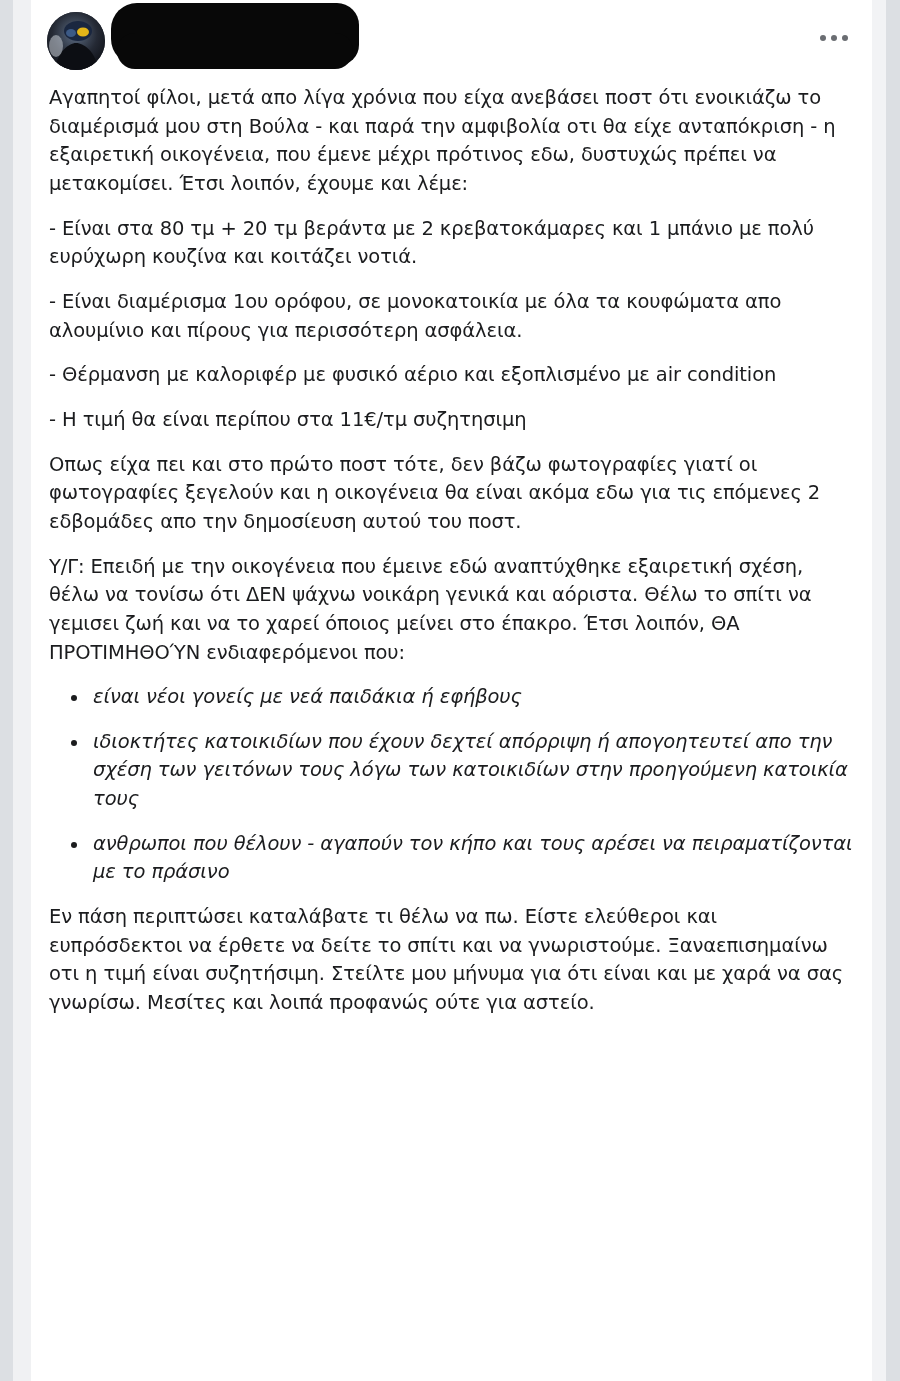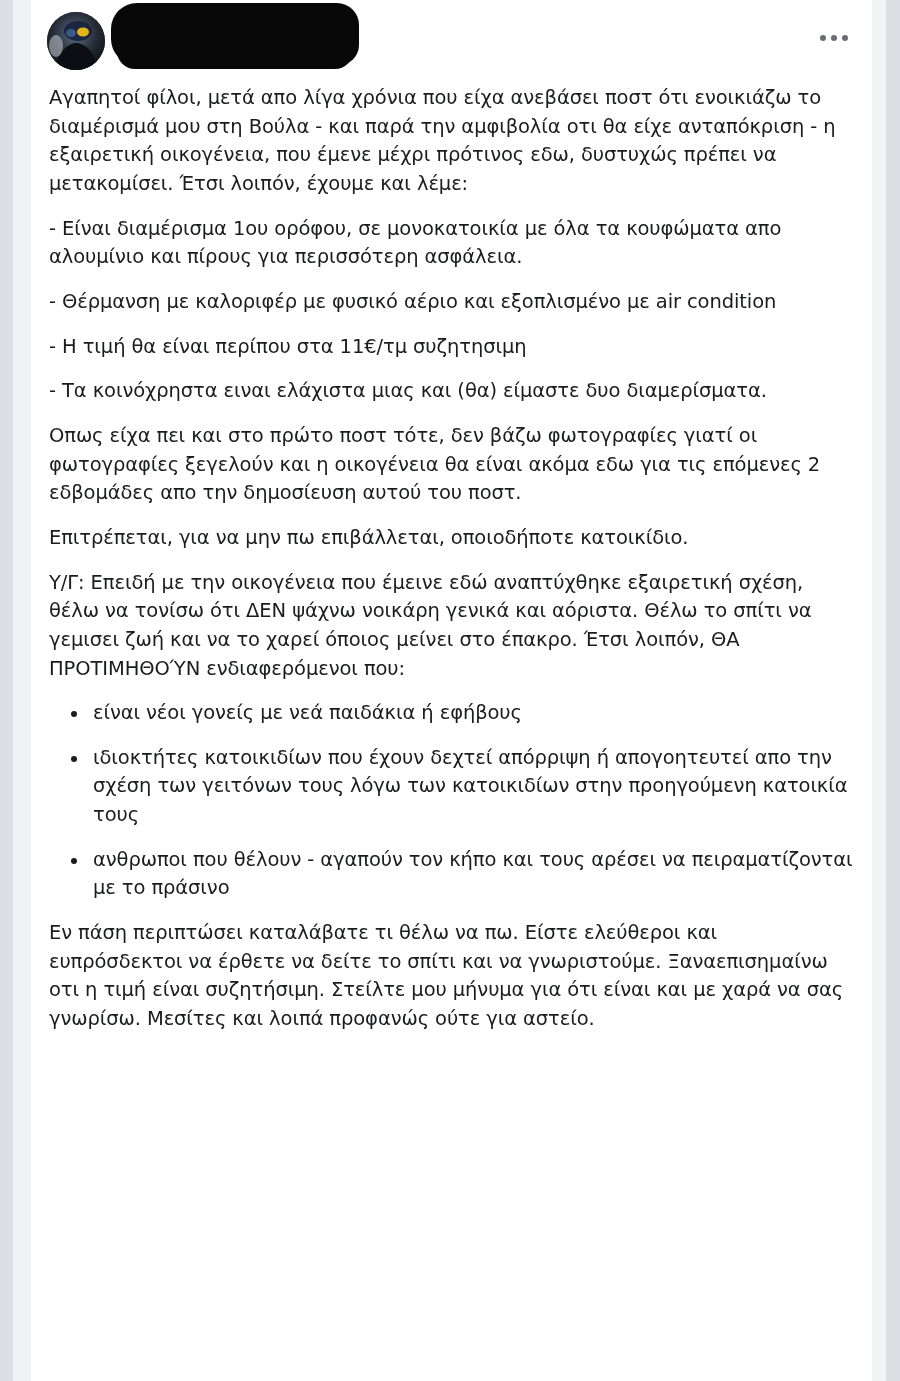--- a/index.html
+++ b/index.html
@@ -127,20 +127,21 @@
     line-height: 1.47;
     letter-spacing: -0.1px;
   }
   .post-body p {
     margin: 0 0 16px 0;
   }
   .post-body ul {
     margin: 0 0 14px 0;
     padding-left: 40px;
     list-style: none;
+    font-style: italic;
   }
   .post-body ul li {
     position: relative;
     margin: 0 0 16px 0;
     padding-left: 4px;
   }
   .post-body ul li::before {
     content: "";
     position: absolute;
     left: -18px;
@@ -188,26 +189,25 @@
       <div class="options-btn">
         <span class="dot"></span>
         <span class="dot"></span>
         <span class="dot"></span>
       </div>
     </div>
 
     <div class="post-body">
 
       <p>Αγαπητοί φίλοι, μετά απο λίγα χρόνια που είχα ανεβάσει ποστ ότι ενοικιάζω το διαμέρισμά μου στη Βούλα - και παρά την αμφιβολία οτι θα είχε ανταπόκριση - η εξαιρετική οικογένεια, που έμενε μέχρι πρότινος εδω, δυστυχώς πρέπει να μετακομίσει. Έτσι λοιπόν, έχουμε και λέμε:</p>
+      <p>- Είναι στα 80 τμ + 20 τμ βεράντα με 2 κρεβατοκάμαρες και 1 μπάνιο με πολύ ευρύχωρη κουζίνα και κοιτάζει νοτιά.</p>
       <p>- Είναι διαμέρισμα 1ου ορόφου, σε μονοκατοικία με όλα τα κουφώματα απο αλουμίνιο και πίρους για περισσότερη ασφάλεια.</p>
       <p>- Θέρμανση με καλοριφέρ με φυσικό αέριο και εξοπλισμένο με air condition</p>
       <p>- Η τιμή θα είναι περίπου στα 11€/τμ συζητησιμη</p>
-      <p>- Τα κοινόχρηστα ειναι ελάχιστα μιας και (θα) είμαστε δυο διαμερίσματα.</p>
       <p>Οπως είχα πει και στο πρώτο ποστ τότε, δεν βάζω φωτογραφίες γιατί οι φωτογραφίες ξεγελούν και η οικογένεια θα είναι ακόμα εδω για τις επόμενες 2 εδβομάδες απο την δημοσίευση αυτού του ποστ.</p>
-      <p>Επιτρέπεται, για να μην πω επιβάλλεται, οποιοδήποτε κατοικίδιο.</p>
       <p>Υ/Γ: Επειδή με την οικογένεια που έμεινε εδώ αναπτύχθηκε εξαιρετική σχέση, θέλω να τονίσω ότι ΔΕΝ ψάχνω νοικάρη γενικά και αόριστα. Θέλω το σπίτι να γεμισει ζωή και να το χαρεί όποιος μείνει στο έπακρο. Έτσι λοιπόν, ΘΑ ΠΡΟΤΙΜΗΘΟΎΝ ενδιαφερόμενοι που:</p>
 
       <ul>
         <li>είναι νέοι γονείς με νεά παιδάκια ή εφήβους</li>
         <li>ιδιοκτήτες κατοικιδίων που έχουν δεχτεί απόρριψη ή απογοητευτεί απο την σχέση των γειτόνων τους λόγω των κατοικιδίων στην προηγούμενη κατοικία τους</li>
         <li>ανθρωποι που θέλουν - αγαπούν τον κήπο και τους αρέσει να πειραματίζονται με το πράσινο</li>
       </ul>
 
       <p>Εν πάση περιπτώσει καταλάβατε τι θέλω να πω. Είστε ελεύθεροι και ευπρόσδεκτοι να έρθετε να δείτε το σπίτι και να γνωριστούμε. Ξαναεπισημαίνω οτι η τιμή είναι συζητήσιμη. Στείλτε μου μήνυμα για ότι είναι και με χαρά να σας γνωρίσω. Μεσίτες και λοιπά προφανώς ούτε για αστείο.</p>
 

